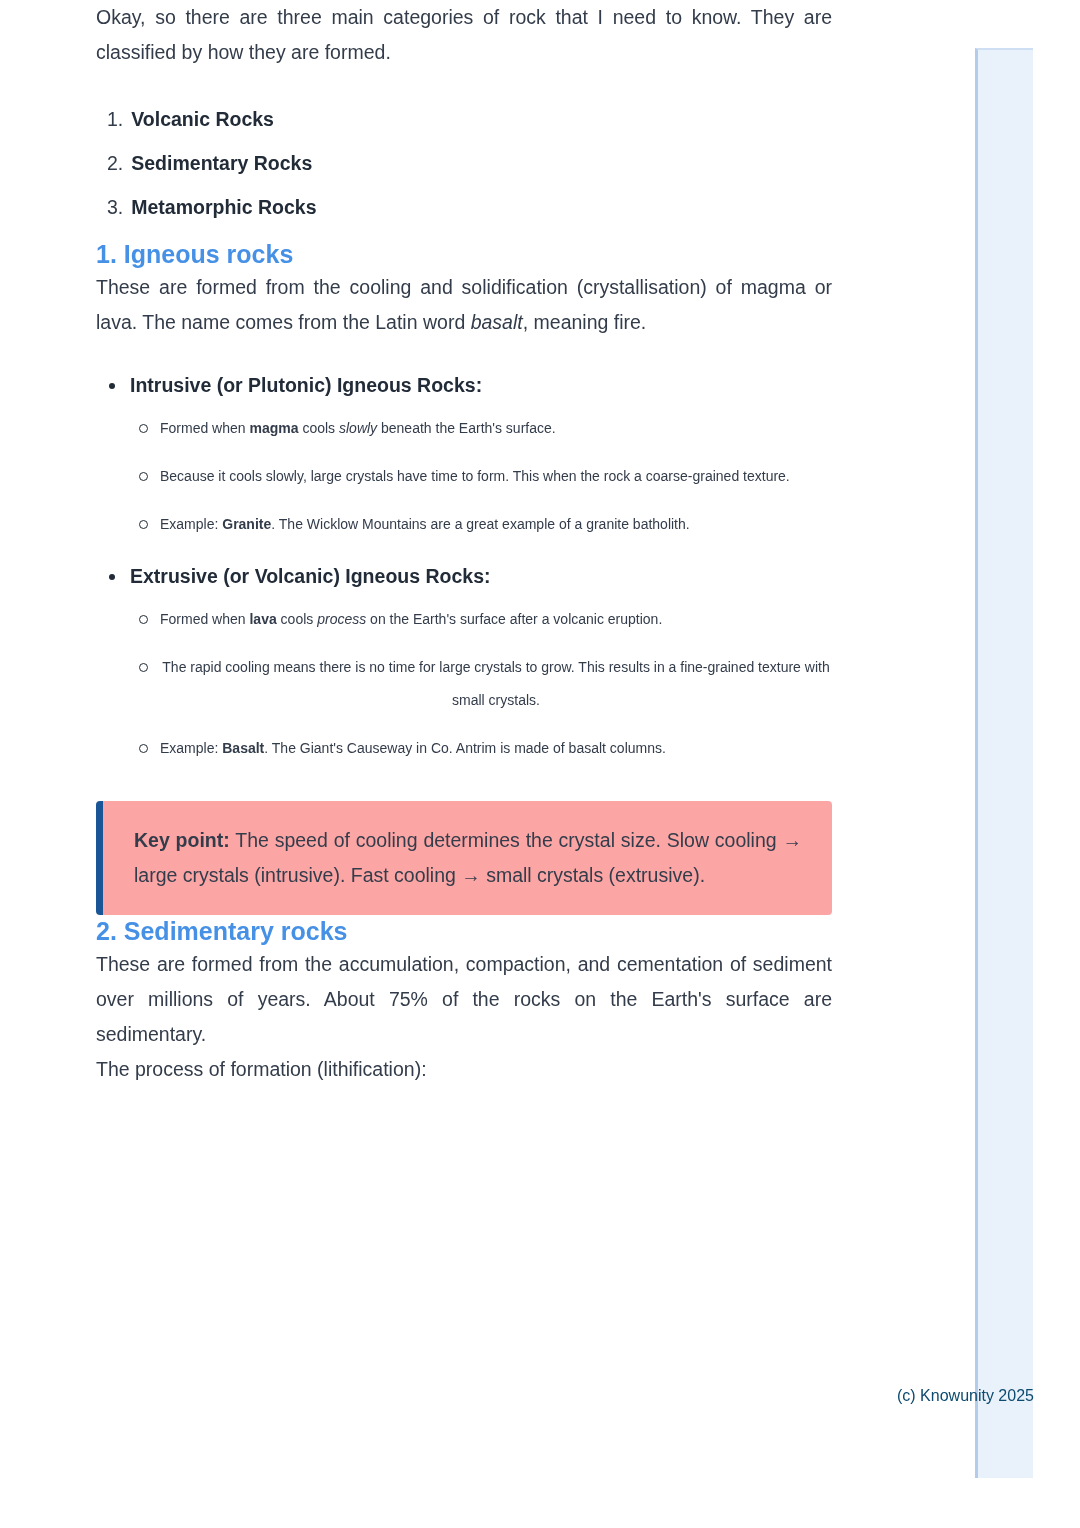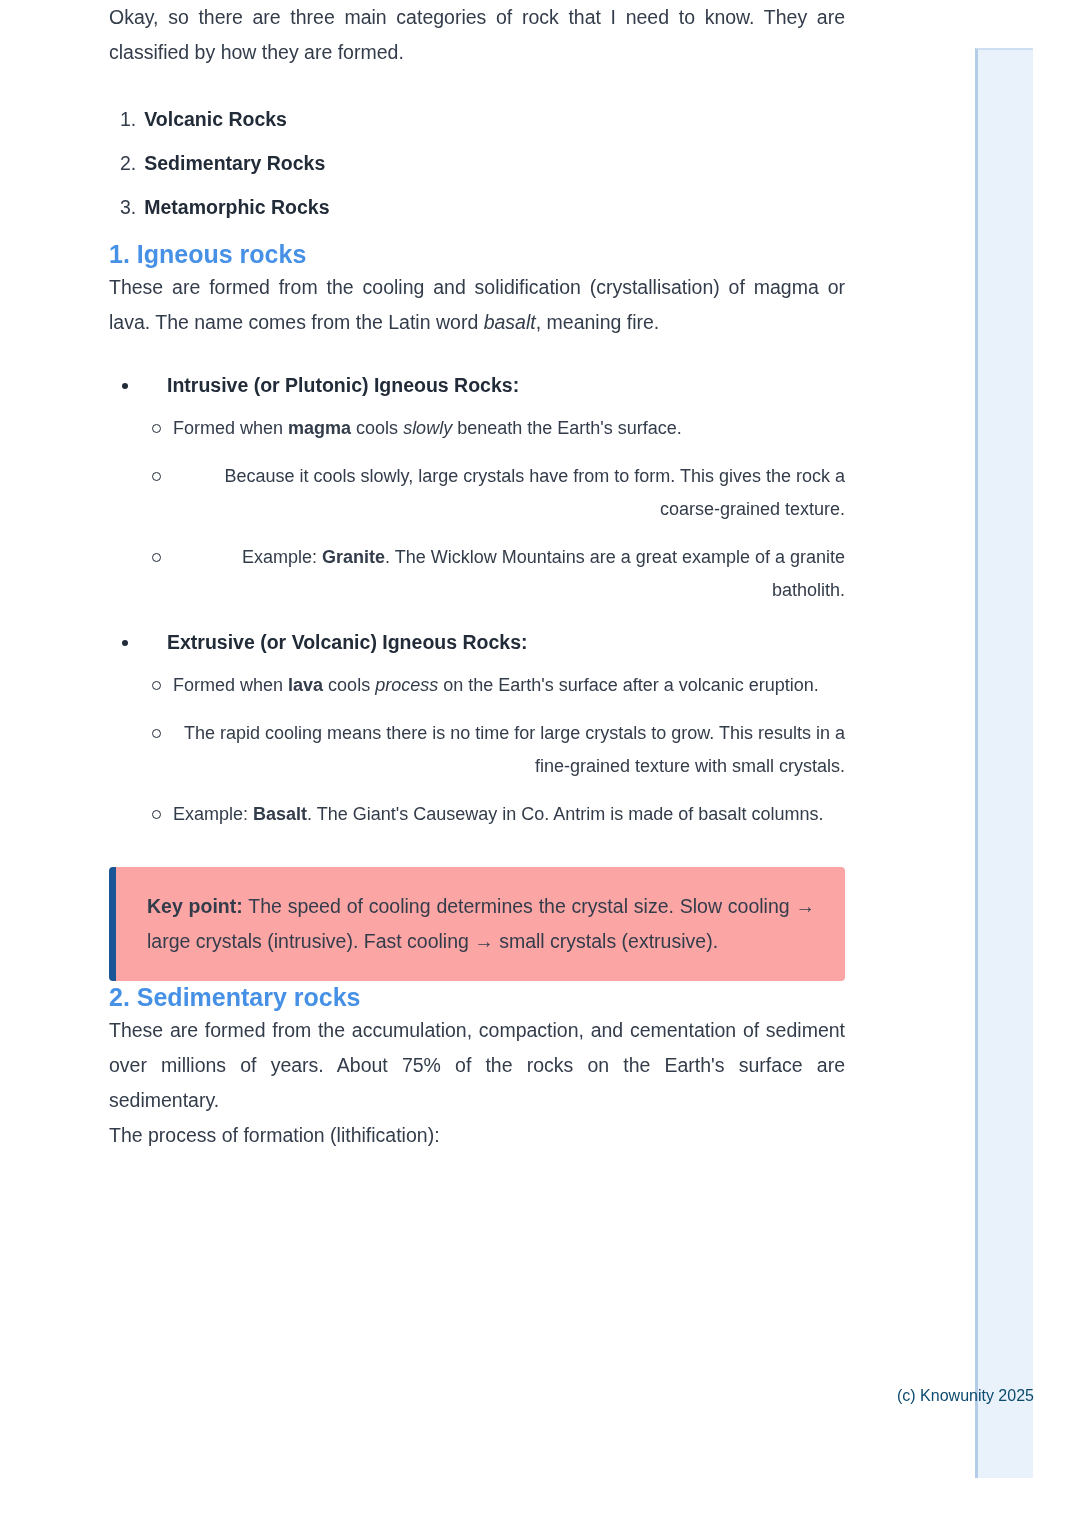--- a/index.html
+++ b/index.html
@@ -6,21 +6,21 @@
   body {
     width: 1080px; height: 1528px;
     background: #ffffff;
     font-family: "Liberation Sans", sans-serif;
     color: #333c4a;
     position: relative;
     overflow: hidden;
   }
   .content {
     position: absolute;
-    left: 109px; top: 0;
+    left: 96px; top: 0;
     width: 736px;
   }
   p.body-text {
     font-size: 19.5px;
     line-height: 35px;
     margin: 0;
     text-align: justify;
   }
   .intro { margin-top: 46px; }
 
@@ -50,21 +50,21 @@
   .mt26 { margin-top: 26px; }
   .mt22 { margin-top: 22px; }
 
   ul.type-list {
     list-style: none;
     margin: 32px 0 0 0;
     padding: 0 0 0 11px;
   }
   ul.type-list > li { margin-bottom: 22px; }
   ul.type-list > li:last-child { margin-bottom: 0; }
-  .type-title-row { display: flex; gap: 24px; }
+  .type-title-row { display: flex; }
   .dot {
     flex: 0 0 auto;
     width: 6px; height: 6px;
     border-radius: 50%;
     background: #222b38;
     margin: 11px 15px 0 2px;
   }
   .type-title {
     font-size: 19.5px;
     line-height: 27px;
@@ -75,23 +75,23 @@
   .sub-item { display: flex; margin-bottom: 15px; }
   .sub-item:last-child { margin-bottom: 0; }
   .circle {
     flex: 0 0 auto;
     width: 7px; height: 7px;
     border: 1.5px solid #222b38;
     border-radius: 50%;
     margin: 12px 12px 0 0;
   }
   .sub-text {
-    font-size: 18px;
+    font-size: 14px;
     line-height: 33px;
-    text-align: right;
+    text-align: center;
   }
 
   .callout {
     margin-top: 36px;
     background: #fca5a5;
     border-left: 7px solid #1a5696;
     border-radius: 4px;
     padding: 22px 30px 22px 31px;
     box-sizing: border-box;
   }
@@ -156,21 +156,21 @@
         <span class="dot"></span>
         <span class="type-title">Intrusive (or Plutonic) Igneous Rocks:</span>
       </div>
       <div class="sub-list">
         <div class="sub-item">
           <span class="circle"></span>
           <div class="sub-text"><span>Formed when </span><span style="font-weight: 700;">magma</span><span> cools </span><span style="font-style: italic;">slowly</span><span> beneath the Earth's surface.</span></div>
         </div>
         <div class="sub-item">
           <span class="circle"></span>
-          <div class="sub-text"><span>Because it cools slowly, large crystals have from to form. This gives the rock a coarse-grained texture.</span></div>
+          <div class="sub-text"><span>Because it cools slowly, large crystals have time to form. This when the rock a coarse-grained texture.</span></div>
         </div>
         <div class="sub-item">
           <span class="circle"></span>
           <div class="sub-text"><span>Example: </span><span style="font-weight: 700;">Granite</span><span>. The Wicklow Mountains are a great example of a granite batholith.</span></div>
         </div>
       </div>
     </li>
     <li>
       <div class="type-title-row">
         <span class="dot"></span>

